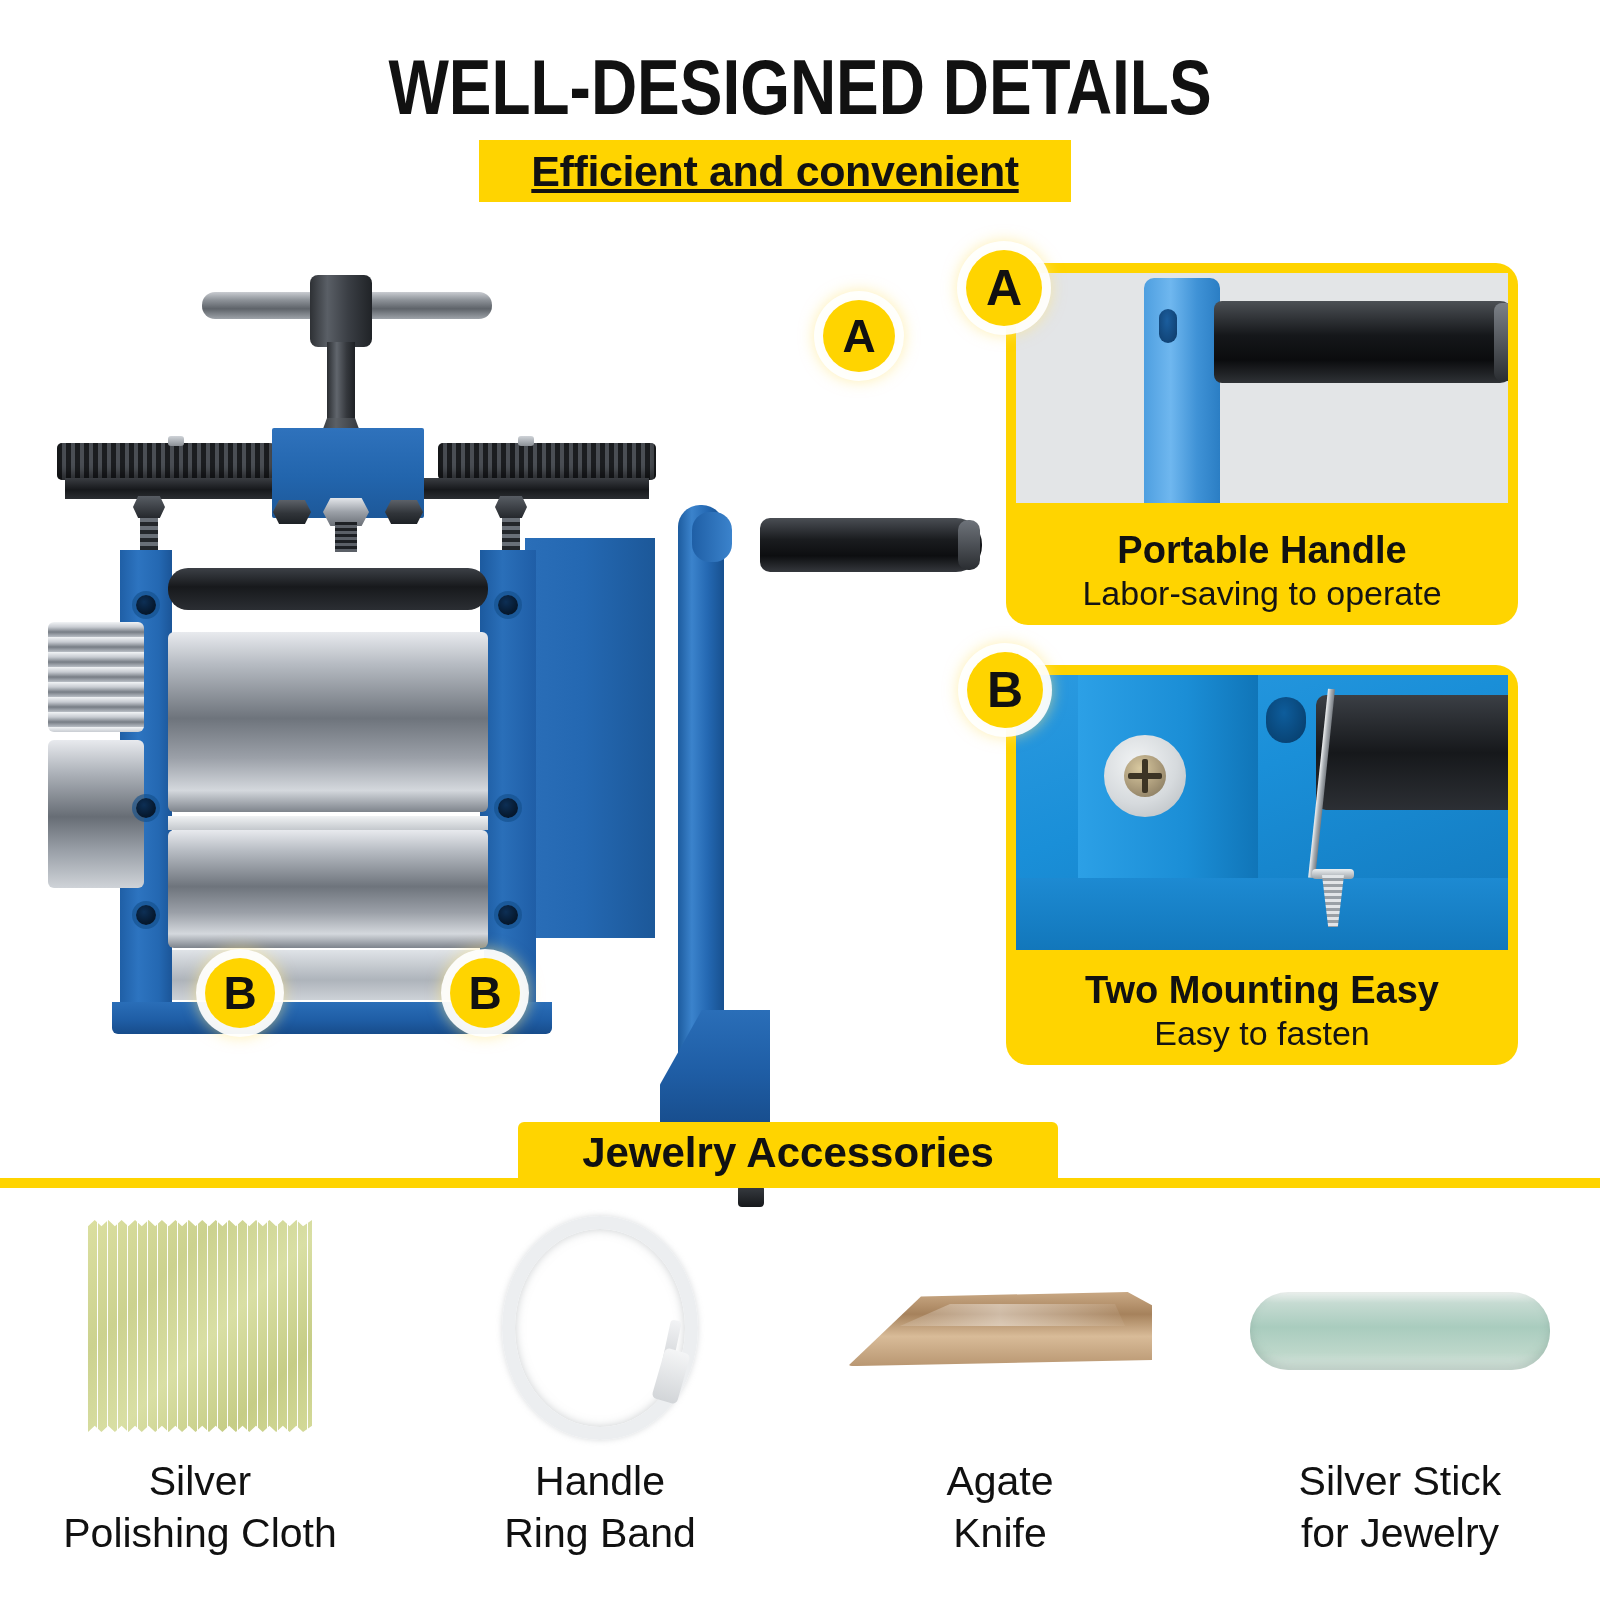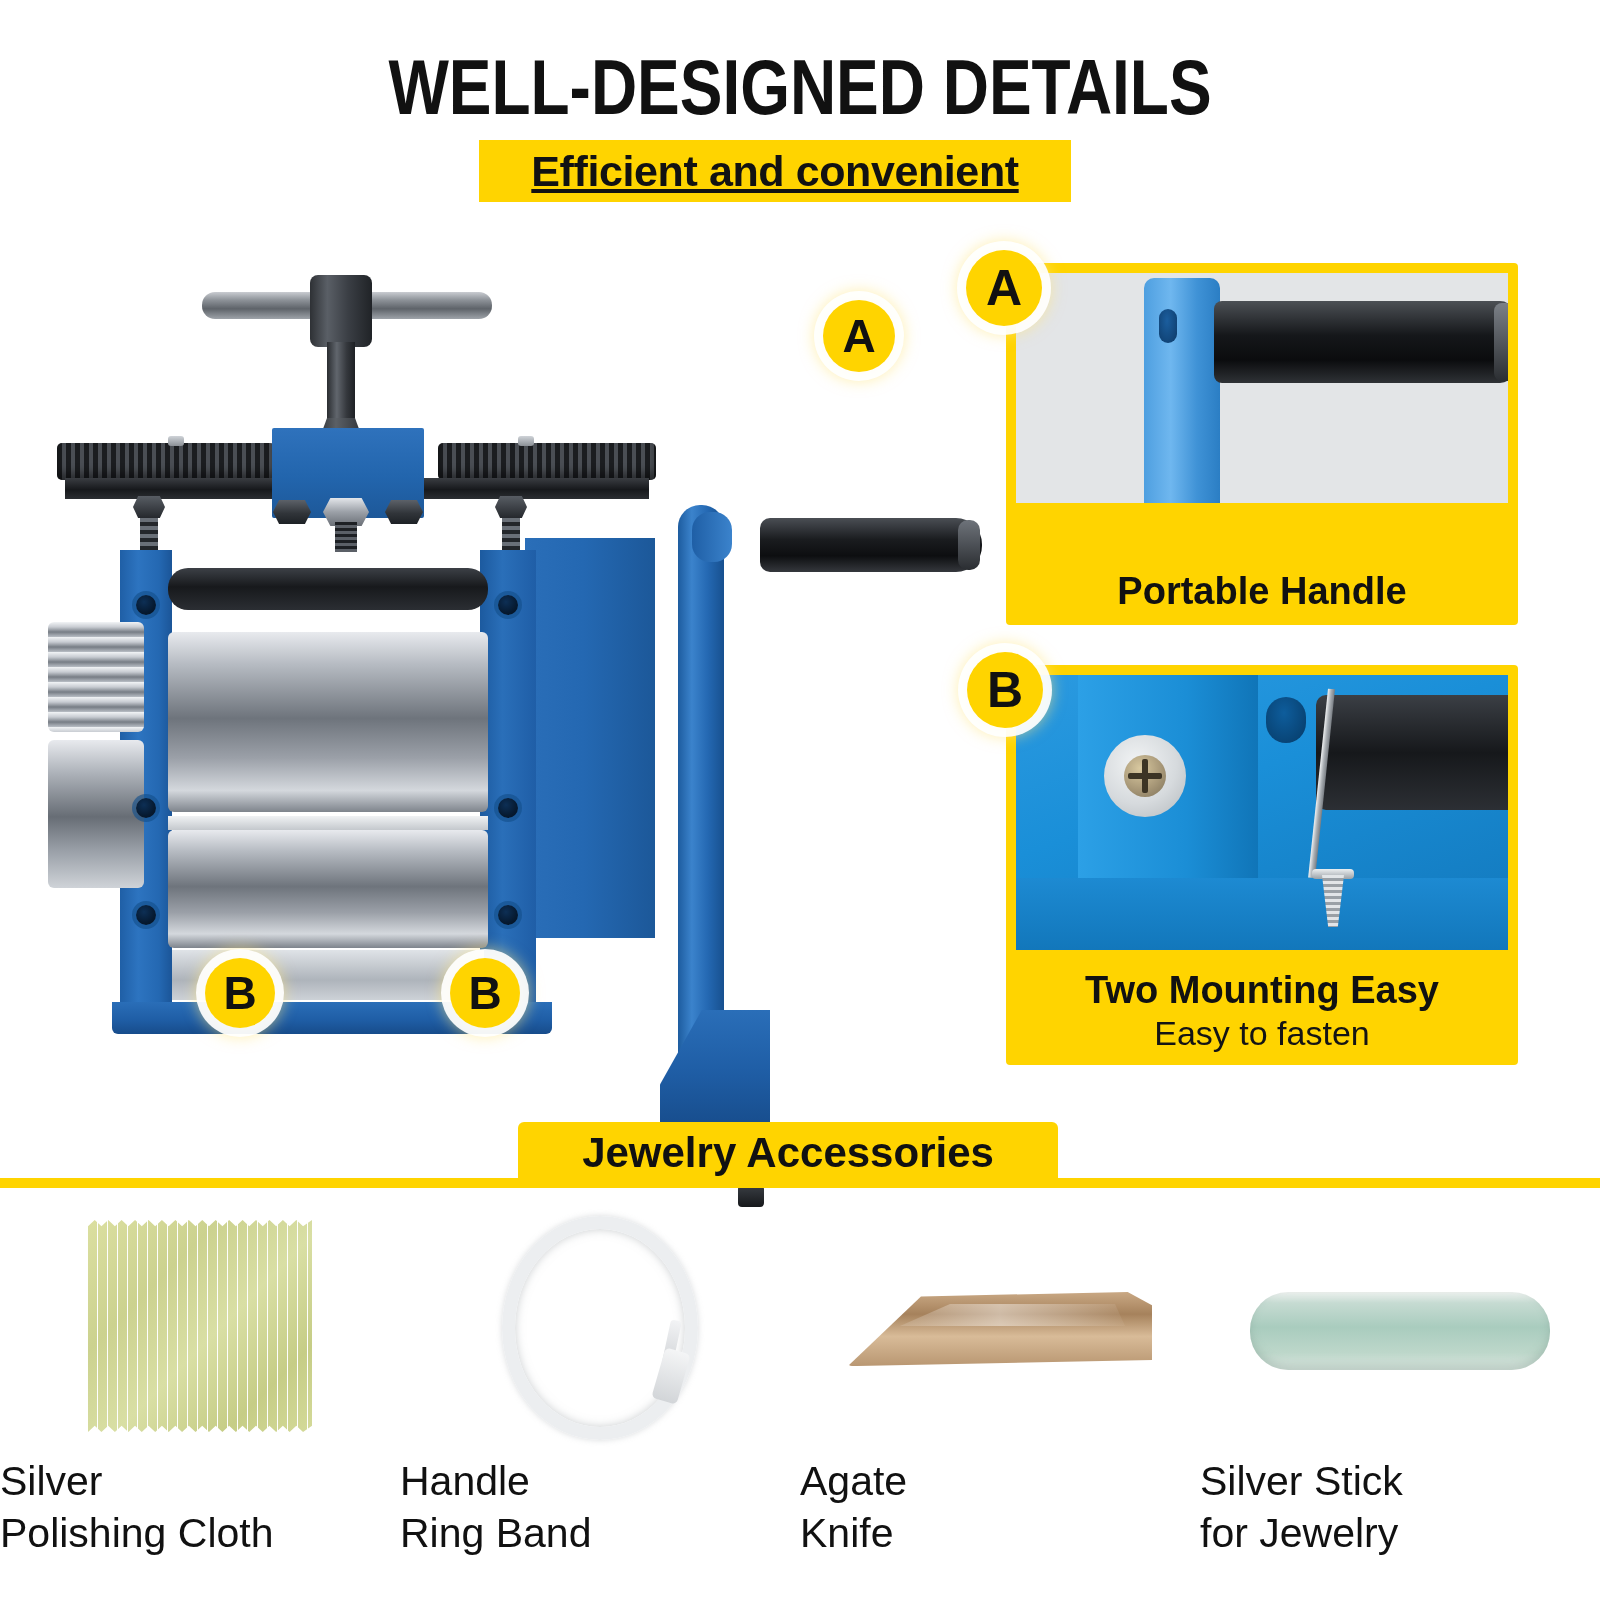--- a/index.html
+++ b/index.html
@@ -213,21 +213,21 @@
     z-index: 12;
   }
   .badge.b-a1 { left: 823px;  top: 300px; width: 72px; height: 72px; }
   .badge.b-a2 { left: 966px;  top: 250px; width: 76px; height: 76px; font-size: 50px; }
   .badge.b-b1 { left: 205px;  top: 958px; width: 70px; height: 70px; }
   .badge.b-b2 { left: 450px;  top: 958px; width: 70px; height: 70px; }
   .badge.b-b3 { left: 967px;  top: 652px; width: 76px; height: 76px; font-size: 50px; }
 
   
   .detail-card {
-    position: absolute; background: #FFD400; border-radius: 4px; overflow: hidden;
+    position: absolute; background: #FFD400; border-radius: 22px; overflow: hidden;
   }
   .detail-card.card-a { left: 1006px; top: 263px; width: 512px; height: 362px; }
   .detail-card.card-b { left: 1006px; top: 665px; width: 512px; height: 400px; }
 
   .card-photo {
     position: absolute; left: 10px; top: 10px; right: 10px;
     background: #e3e5e7; overflow: hidden;
   }
   .card-a .card-photo { height: 230px; }
   .card-b .card-photo { height: 275px; background: #1a8fd8; }
@@ -331,21 +331,21 @@
   }
 
   .acc-grid {
     position: absolute; left: 0; top: 1200px; width: 1600px; height: 400px;
     display: flex;
   }
   .acc-item { flex: 1; position: relative; }
   .acc-art { position: absolute; left: 0; top: 0; width: 100%; height: 250px; }
   .acc-label {
     position: absolute; left: 0; top: 255px; width: 100%;
-    font-size: 41px; color: #111; line-height: 1.28;
+    text-align: center; font-size: 41px; color: #111; line-height: 1.28;
   }
 
   
   .art-cloth {
     position: absolute; left: 50%; top: 20px; transform: translateX(-50%);
     width: 224px; height: 212px;
     background: linear-gradient(135deg,#dbdfa0 0%,#ccd28f 30%,#d9dfa4 55%,#c6cd86 80%,#d4da99 100%);
     -webkit-mask-image:
       repeating-linear-gradient(90deg,#000 0 9px,transparent 9px 10px);
     clip-path: polygon(
@@ -468,20 +468,21 @@
 
   <div class="detail-card card-a">
     <div class="card-photo">
       <div class="pa-arm"></div>
       <div class="pa-armhole"></div>
       <div class="pa-grip"></div>
       <div class="pa-gripcap"></div>
     </div>
     <div class="card-caption">
       <span class="cap-title">Portable Handle</span>
+      <span class="cap-sub">Labor-saving to operate</span>
     </div>
   </div>
   <div class="badge b-a2">A</div>
 
   <div class="detail-card card-b">
     <div class="card-photo">
       <div class="pb-body"></div>
       <div class="pb-roller"></div>
       <div class="pb-wall"></div>
       <div class="pb-hole"></div>

